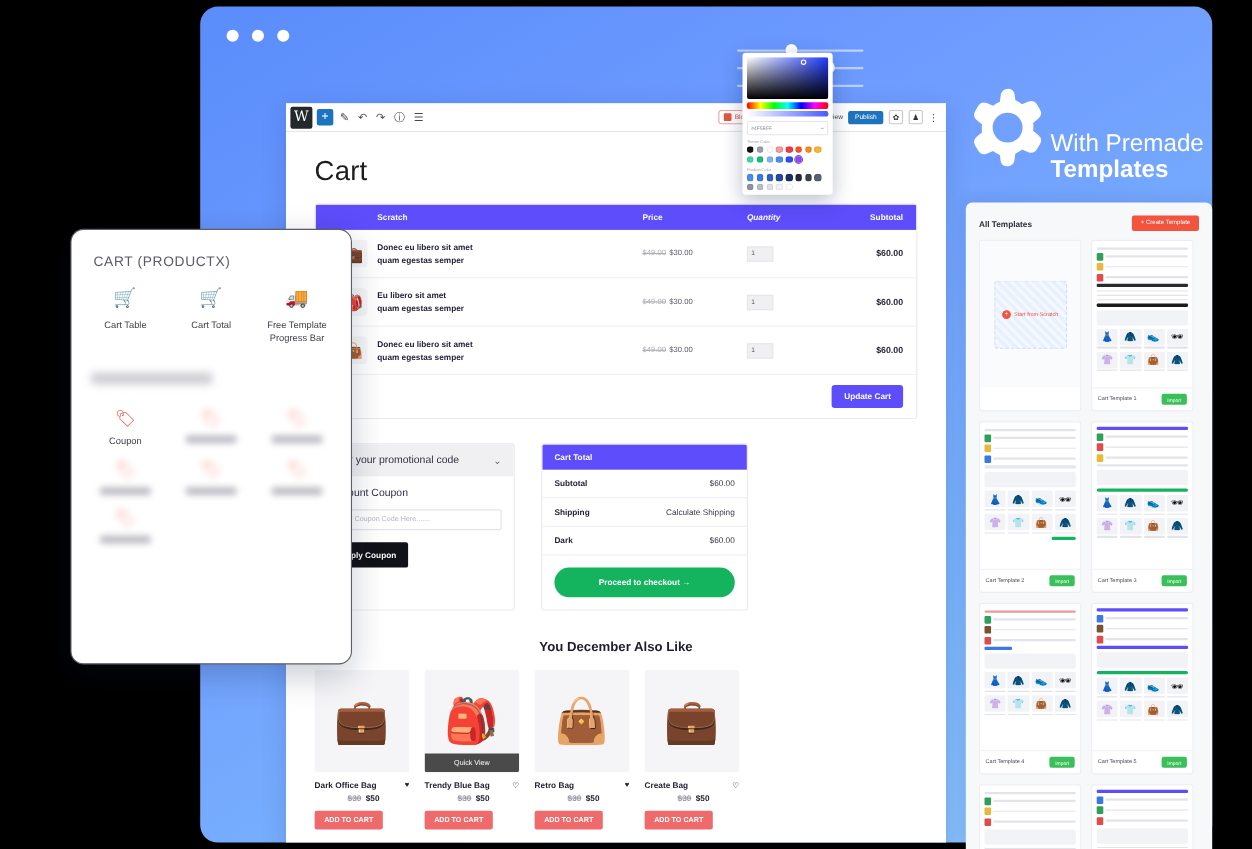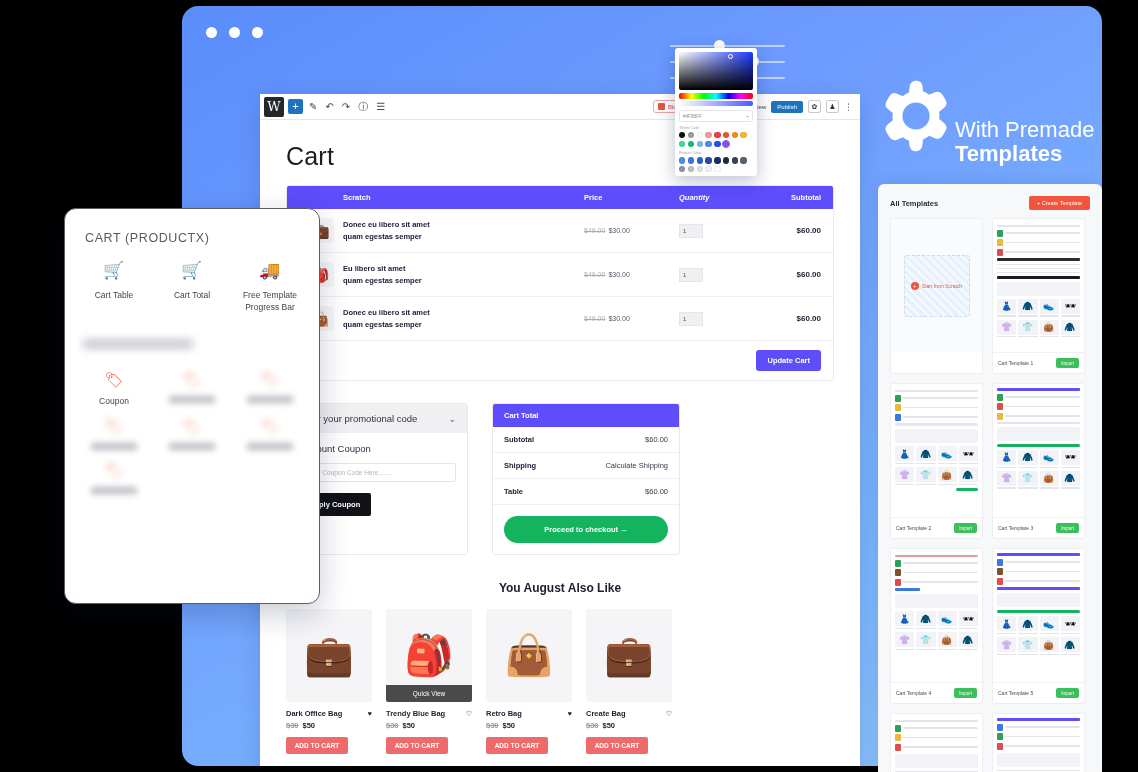--- a/index.html
+++ b/index.html
@@ -121,21 +121,21 @@
   .prod { width: 86px; }
   .prod-img { height: 93px; background: #f5f5f7; border-radius: 2px; position: relative;
       display: flex; align-items: center; justify-content: center; font-size: 40px; overflow: hidden; }
   .quickview { position: absolute; left: 0; right: 0; bottom: 0; background: #4a4a4a;
       color: #fff; font-size: 6.5px; text-align: center; padding: 5px 0; }
   .prod-name { display: flex; justify-content: space-between; align-items: center;
       margin-top: 7px; font-size: 7.5px; font-weight: bold; color: #1d1d2e; }
   .heart { font-size: 7px; color: #1d1d2e; }
   .heart.empty { color: #9a9aa8; }
   .prod-price { margin-top: 3px; font-size: 7.5px; font-weight: bold; color: #1d1d2e; }
-  .prod-price del { color: #9a9aa8; margin-right: 4px; }
+  .prod-price del { color: #9a9aa8; margin-right: 4px; margin-left: 30px; }
   .btn-atc { margin-top: 7px; background: #ef6a6a; color: #fff; font-size: 6.5px; font-weight: bold;
       text-align: center; padding: 5px 0; border-radius: 2px; width: 62px; }
 
   
   .picker {
     position: absolute; left: 493px; top: 42px; width: 82px;
     background: #fff; border-radius: 3px; box-shadow: 0 5px 18px rgba(10,30,80,.28); padding: 4px;
   }
   .sat { height: 38px; border-radius: 2px;
       background:
@@ -364,28 +364,28 @@
             <div class="tot-head">Cart Total</div>
             <div class="tot-row">
               <span class="lbl">Subtotal</span>
               <span class="val">$60.00</span>
             </div>
             <div class="tot-row">
               <span class="lbl">Shipping</span>
               <span class="val">Calculate Shipping</span>
             </div>
             <div class="tot-row">
-              <span class="lbl">Table</span>
+              <span class="lbl">Dark</span>
               <span class="val">$60.00</span>
             </div>
             <div class="btn-checkout">Proceed to checkout  →</div>
           </div>
         </div>
 
-        <div class="yma-title">You August Also Like</div>
+        <div class="yma-title">You December Also Like</div>
         <div class="prod-grid">
 
           <div class="prod">
             <div class="prod-img">💼</div>
             <div class="prod-name">
               <span>Dark Office Bag</span>
               <span class="heart">♥</span>
             </div>
             <div class="prod-price">
               <del>$30</del><span>$50</span>

